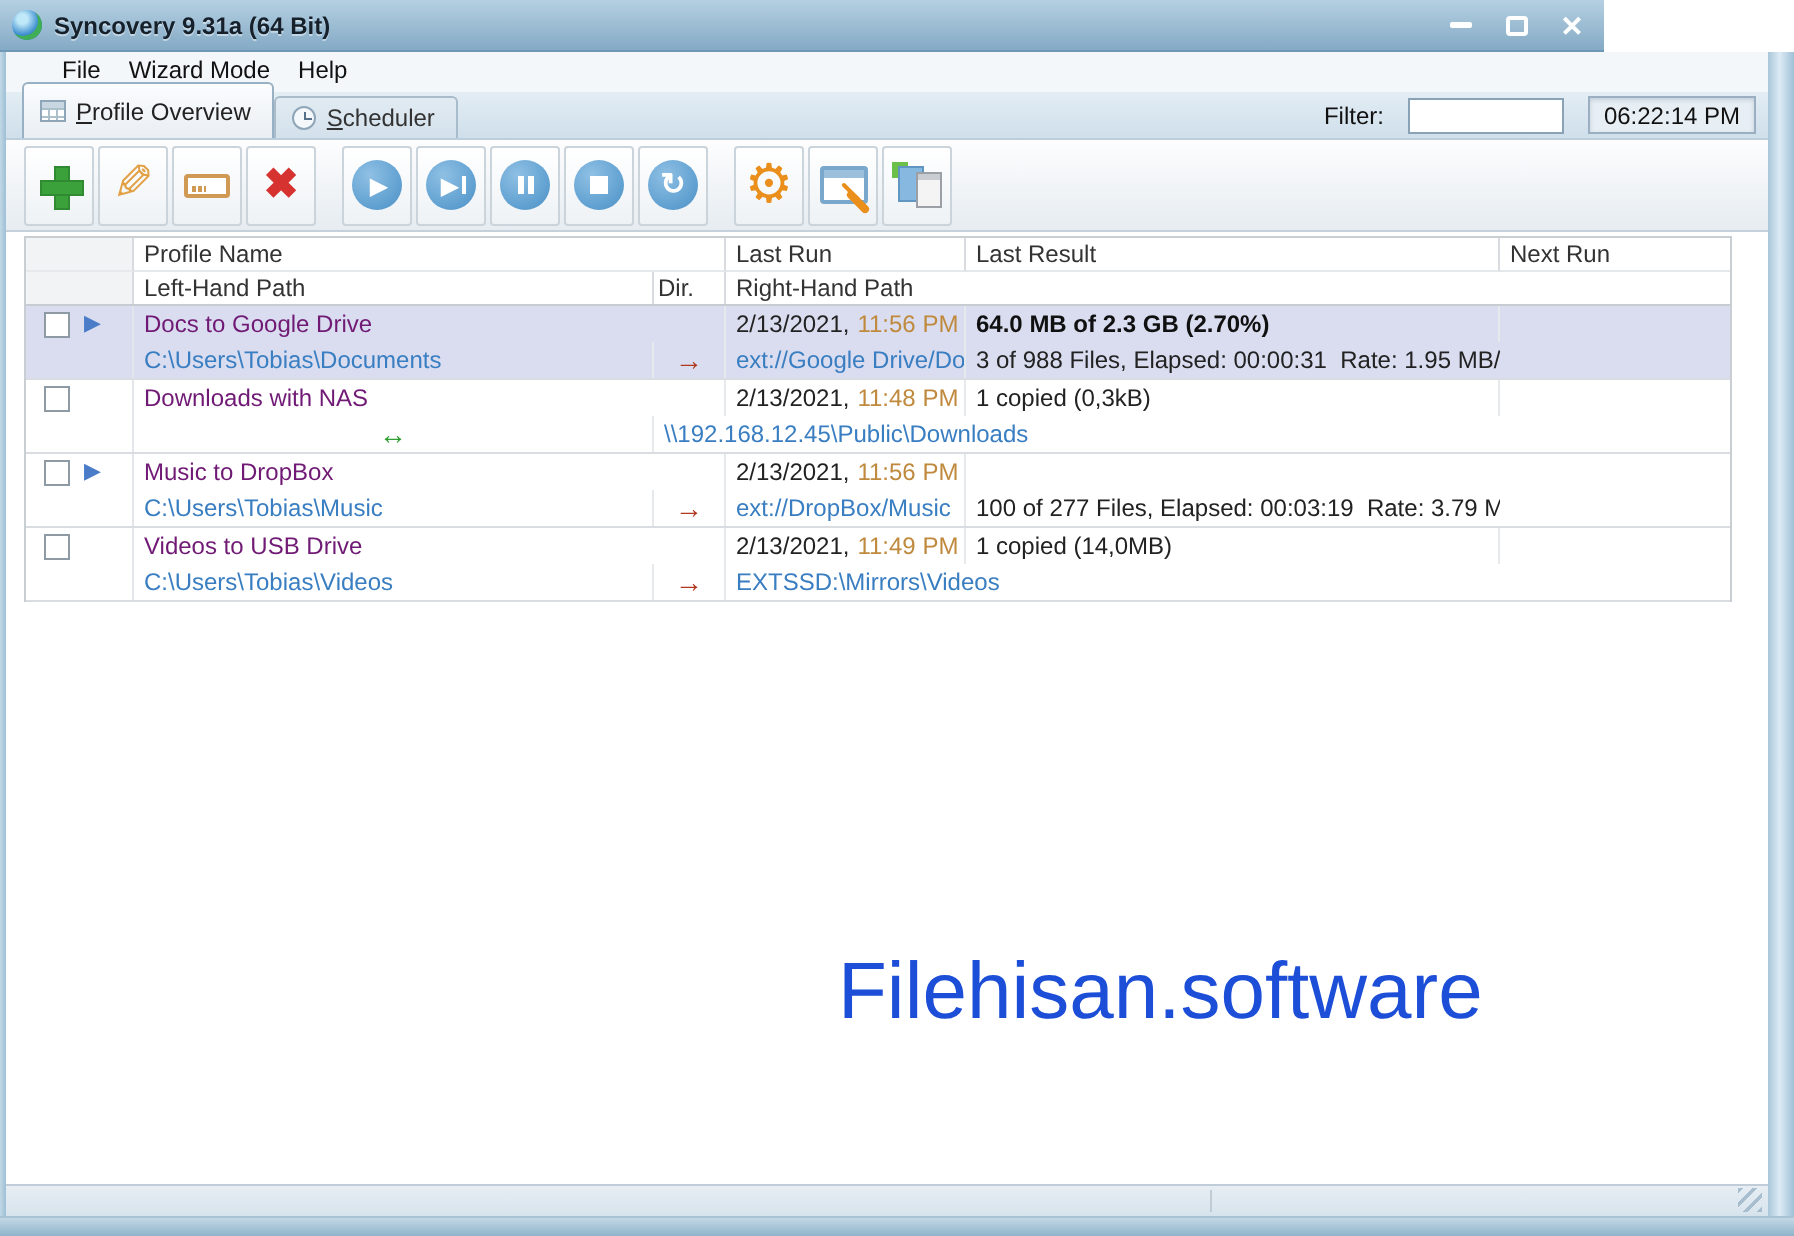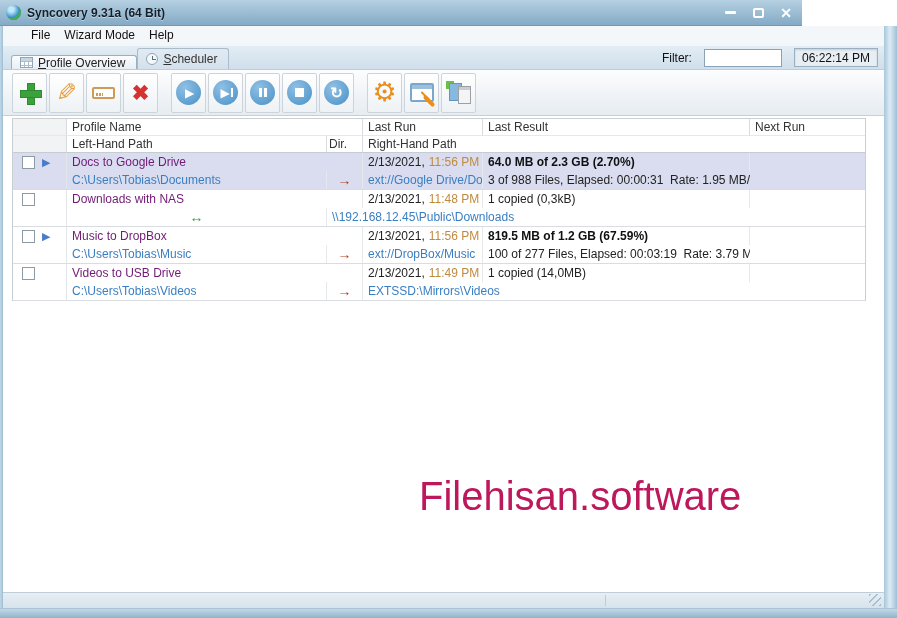--- a/index.html
+++ b/index.html
@@ -32,21 +32,21 @@
   
   .menubar { position:absolute; left:0; top:0; width:100%; height:20px; background:#f4f7f9;
     display:flex; align-items:flex-start; padding-left:21px; }
   .menu-item { padding:2px 7px; color:#111; }
 
   
   .tabstrip { position:absolute; left:0; top:20px; width:100%; height:24px;
     background:linear-gradient(#e3edf4,#cfdfeb); border-bottom:1px solid #bccedc;
     display:flex; align-items:flex-end; padding-left:8px; }
   .tab { display:flex; align-items:center; gap:5px; padding:3px 11px 3px 8px;
-    border:1px solid #98b0c4; border-bottom:none; border-radius:3px 3px 0 0; height:14px; }
+    border:1px solid #98b0c4; border-bottom:none; border-radius:3px 3px 0 0; height:28px; }
   .tab.active { background:linear-gradient(#fbfdfe,#e9eef3); position:relative; z-index:2; }
   .tab.inactive { background:linear-gradient(#e2ebf2,#d3e1ec); height:21px; border-color:#a8bccc; color:#333; }
   .tab-label { display:block; }
   .tab-label::first-letter { text-decoration:underline; }
   .icon-grid { width:13px; height:11px; border:1px solid #8fa6b8; background:
       linear-gradient(#c8d6e2 0 3px, transparent 3px),
       repeating-linear-gradient(90deg, transparent 0 3px, #aebfcc 3px 4px),
       repeating-linear-gradient(transparent 0 3px, #aebfcc 3px 4px), #fff; }
   .icon-clock { width:12px; height:12px; border:1px solid #8fa6b8; border-radius:50%; background:#f5f8fa; position:relative; }
   .icon-clock::before { content:""; position:absolute; left:5px; top:2px; width:1px; height:4px; background:#55708a; }
@@ -115,21 +115,21 @@
   .c-lastrun { border-right:1px solid #e6e9ec; gap:4px; }
   .c-lastrun .time { color:#c08a3e; }
   .c-result { border-right:1px solid #e6e9ec; }
   .c-result.bold { font-weight:bold; color:#101010; }
   .c-leftpath { color:#3a7ec2; border-right:1px solid #e6e9ec; }
   .c-dir { justify-content:center; border-right:1px solid #e6e9ec; padding-left:0; font-weight:bold; font-size:14px; overflow:visible; }
   .c-rightpath { color:#3a7ec2; overflow:visible; }
   .c-rightpath.has-detail { overflow:hidden; border-right:1px solid #e6e9ec; }
   .c-resultdetail { white-space:pre; color:#222; }
 
-  .watermark { position:absolute; left:416px; top:358px; font-size:40px; color:#be185d; letter-spacing:0px; }
+  .watermark { position:absolute; left:416px; top:358px; font-size:40px; color:#1d4ed8; letter-spacing:0px; }
 
   
   .statusbar { position:absolute; left:0; bottom:0; width:100%; height:16px; background:linear-gradient(#e7eef4,#d7e3ec);
     border-top:1px solid #c0cdd8; }
   .sb-div { position:absolute; left:602px; top:2px; bottom:2px; width:1px; background:#bfccd6; }
   .grip { position:absolute; right:3px; bottom:2px; width:12px; height:12px;
     background:repeating-linear-gradient(135deg, #9ab4c8 0 2px, transparent 2px 5px); opacity:.8; }
 </style>
 </head>
 <body>
@@ -308,21 +308,20 @@
           <div class="line1">
             <div class="cell c-check">
               <span class="checkbox"></span>
               <span class="runind">▶</span>
             </div>
             <div class="cell c-name">Music to DropBox</div>
             <div class="cell c-lastrun">
               <span>2/13/2021,</span>
                 <span class="time">11:56 PM</span>
             </div>
-            <div class="cell c-result bold">819.5 MB of 1.2 GB (67.59%)</div>
             <div class="cell"></div>
           </div>
           <div class="line2">
             <div class="cell c-check2"></div>
             <div class="cell c-leftpath">C:\Users\Tobias\Music</div>
             <div class="cell c-dir">
                 <span style="color:#b0391f">→</span>
               </div>
             <div class="cell c-rightpath has-detail">ext://DropBox/Music</div>
             <div class="cell c-resultdetail">100 of 277 Files, Elapsed: 00:03:19  Rate: 3.79 MB/sec, ETA: 00:02:50</div>

